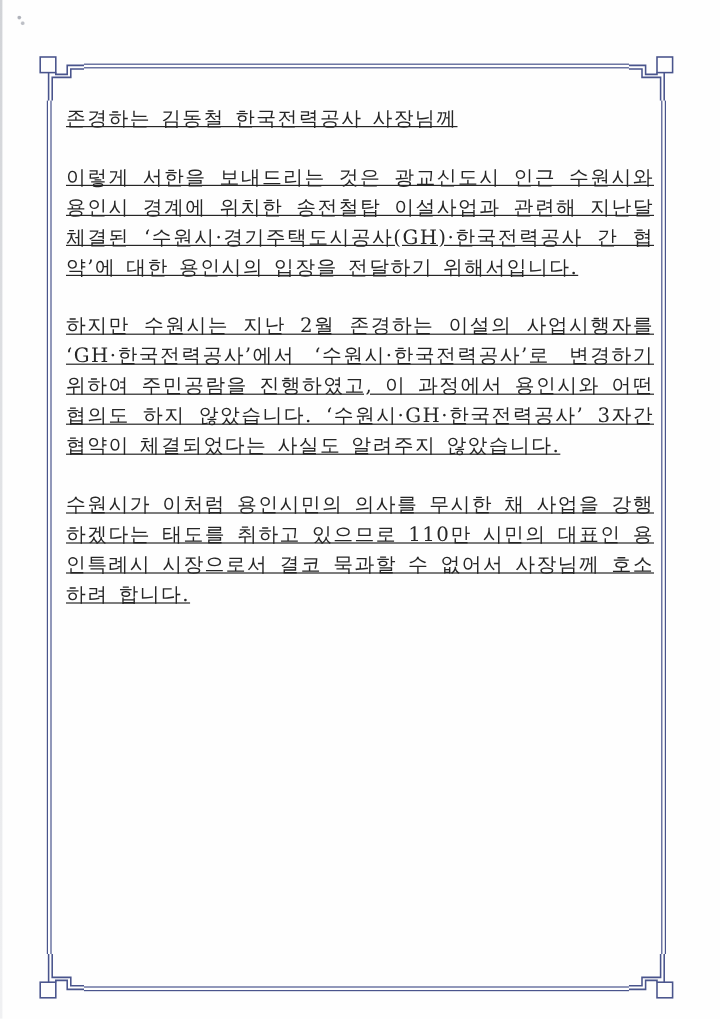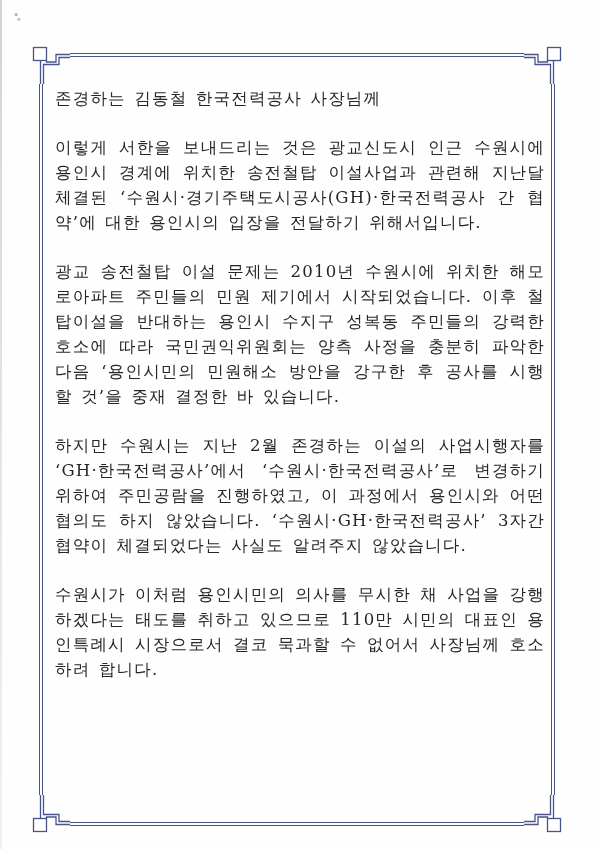--- a/index.html
+++ b/index.html
@@ -57,20 +57,21 @@
     left:55px;right:55px;top:86px;
     color:var(--ink);
     font-size:16.5px;
     line-height:25px;
     letter-spacing:1.2px;
     word-spacing:2px;
     text-align:justify;
   }
   .content p{
     margin:0 0 24px 0;
+    text-decoration:underline;
   }
 </style>
 </head>
 <body>
 
 <div class="page">
 
   <div class="edge-left"></div>
   <div class="speck"></div>
 
@@ -105,19 +106,18 @@
       <rect x="3.5" y="3.5" width="13" height="13" fill="none" stroke="#49548c" stroke-width="1.3"></rect>
       <path d="M40 10.5 H26 V18 H16.5 V16.4" fill="none" stroke="#49548c" stroke-width="1.3"></path>
       <path d="M40 13.5 H29 V20.5 H13.5 V40" fill="none" stroke="#49548c" stroke-width="1.3"></path>
       <path d="M10.5 40 V16.5" fill="none" stroke="#49548c" stroke-width="1.3"></path>
     </svg>
 
   </div>
 
   <div class="content">
     <p>존경하는 김동철 한국전력공사 사장님께</p>
-    <p>이렇게 서한을 보내드리는 것은 광교신도시 인근 수원시에 용인시 경계에 위치한 송전철탑 이설사업과 관련해 지난달 체결된 ‘수원시·경기주택도시공사(GH)·한국전력공사 간 협약’에 대한 용인시의 입장을 전달하기 위해서입니다.</p>
-    <p>광교 송전철탑 이설 문제는 2010년 수원시에 위치한 해모로아파트 주민들의 민원 제기에서 시작되었습니다. 이후 철탑이설을 반대하는 용인시 수지구 성복동 주민들의 강력한 호소에 따라 국민권익위원회는 양측 사정을 충분히 파악한 다음 ‘용인시민의 민원해소 방안을 강구한 후 공사를 시행할 것’을 중재 결정한 바 있습니다.</p>
+    <p>이렇게 서한을 보내드리는 것은 광교신도시 인근 수원시와 용인시 경계에 위치한 송전철탑 이설사업과 관련해 지난달 체결된 ‘수원시·경기주택도시공사(GH)·한국전력공사 간 협약’에 대한 용인시의 입장을 전달하기 위해서입니다.</p>
     <p>하지만 수원시는 지난 2월 존경하는 이설의 사업시행자를 ‘GH·한국전력공사’에서 ‘수원시·한국전력공사’로 변경하기 위하여 주민공람을 진행하였고, 이 과정에서 용인시와 어떤 협의도 하지 않았습니다. ‘수원시·GH·한국전력공사’ 3자간 협약이 체결되었다는 사실도 알려주지 않았습니다.</p>
     <p>수원시가 이처럼 용인시민의 의사를 무시한 채 사업을 강행하겠다는 태도를 취하고 있으므로 110만 시민의 대표인 용인특례시 시장으로서 결코 묵과할 수 없어서 사장님께 호소하려 합니다.</p>
   </div>
 
 </div>
 
 </body></html>

